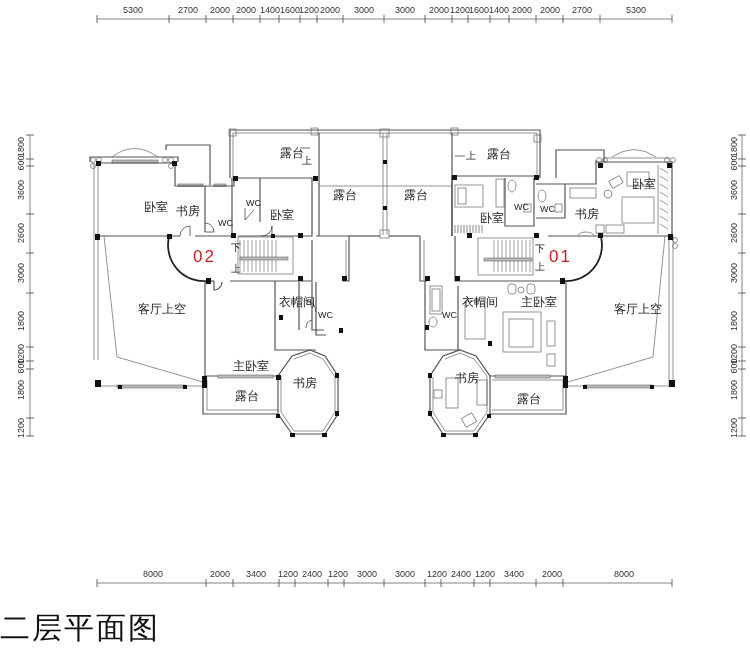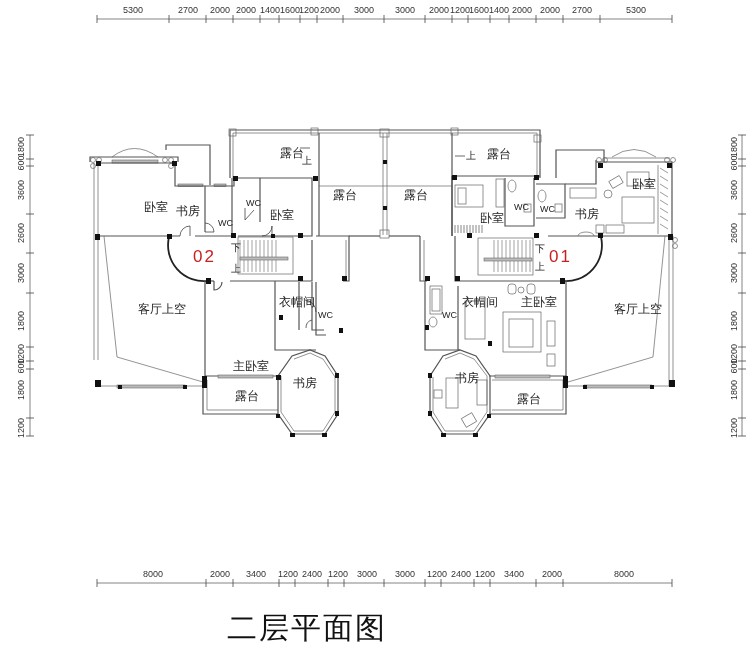--- a/index.html
+++ b/index.html
@@ -4,21 +4,21 @@
 <style>
   html, body { margin: 0; padding: 0; background: #ffffff; }
   body { width: 750px; height: 656px; position: relative; overflow: hidden;
          font-family: "DejaVu Sans", sans-serif; }
   svg { position: absolute; left: 0; top: 0; }
   .dim { font-family: "Liberation Sans", sans-serif; font-size: 9px; fill: #333; }
   .room { font-family: "DejaVu Sans", sans-serif; font-size: 12px; fill: #222; }
   .room-sm { font-family: "DejaVu Sans", sans-serif; font-size: 10px; fill: #222; }
   .wc { font-family: "Liberation Sans", sans-serif; font-size: 9px; fill: #222; }
   .unit { font-family: "Liberation Sans", sans-serif; font-size: 17px; fill: #c8201e; letter-spacing: 2px; }
-  .title { position: absolute; left: 0; width: 614px; top: 608px; text-align: center;
+  .title { position: absolute; left: 0; width: 614px; top: 608px; 
            font-family: "DejaVu Sans", sans-serif; font-size: 30px; color: #111; letter-spacing: 2px; }
   .wall { fill: none; stroke: #555; stroke-width: 1.2; }
   .wall2 { fill: none; stroke: #777; stroke-width: 0.8; }
   .win { fill: #bbb; stroke: #666; stroke-width: 0.6; }
   .col { fill: #111; }
   .thin { fill: none; stroke: #666; stroke-width: 0.7; }
   .door { fill: none; stroke: #444; stroke-width: 0.8; }
   .door-bold { fill: none; stroke: #222; stroke-width: 1.8; }
   .dl { stroke: #444; stroke-width: 0.8; }
 </style>

